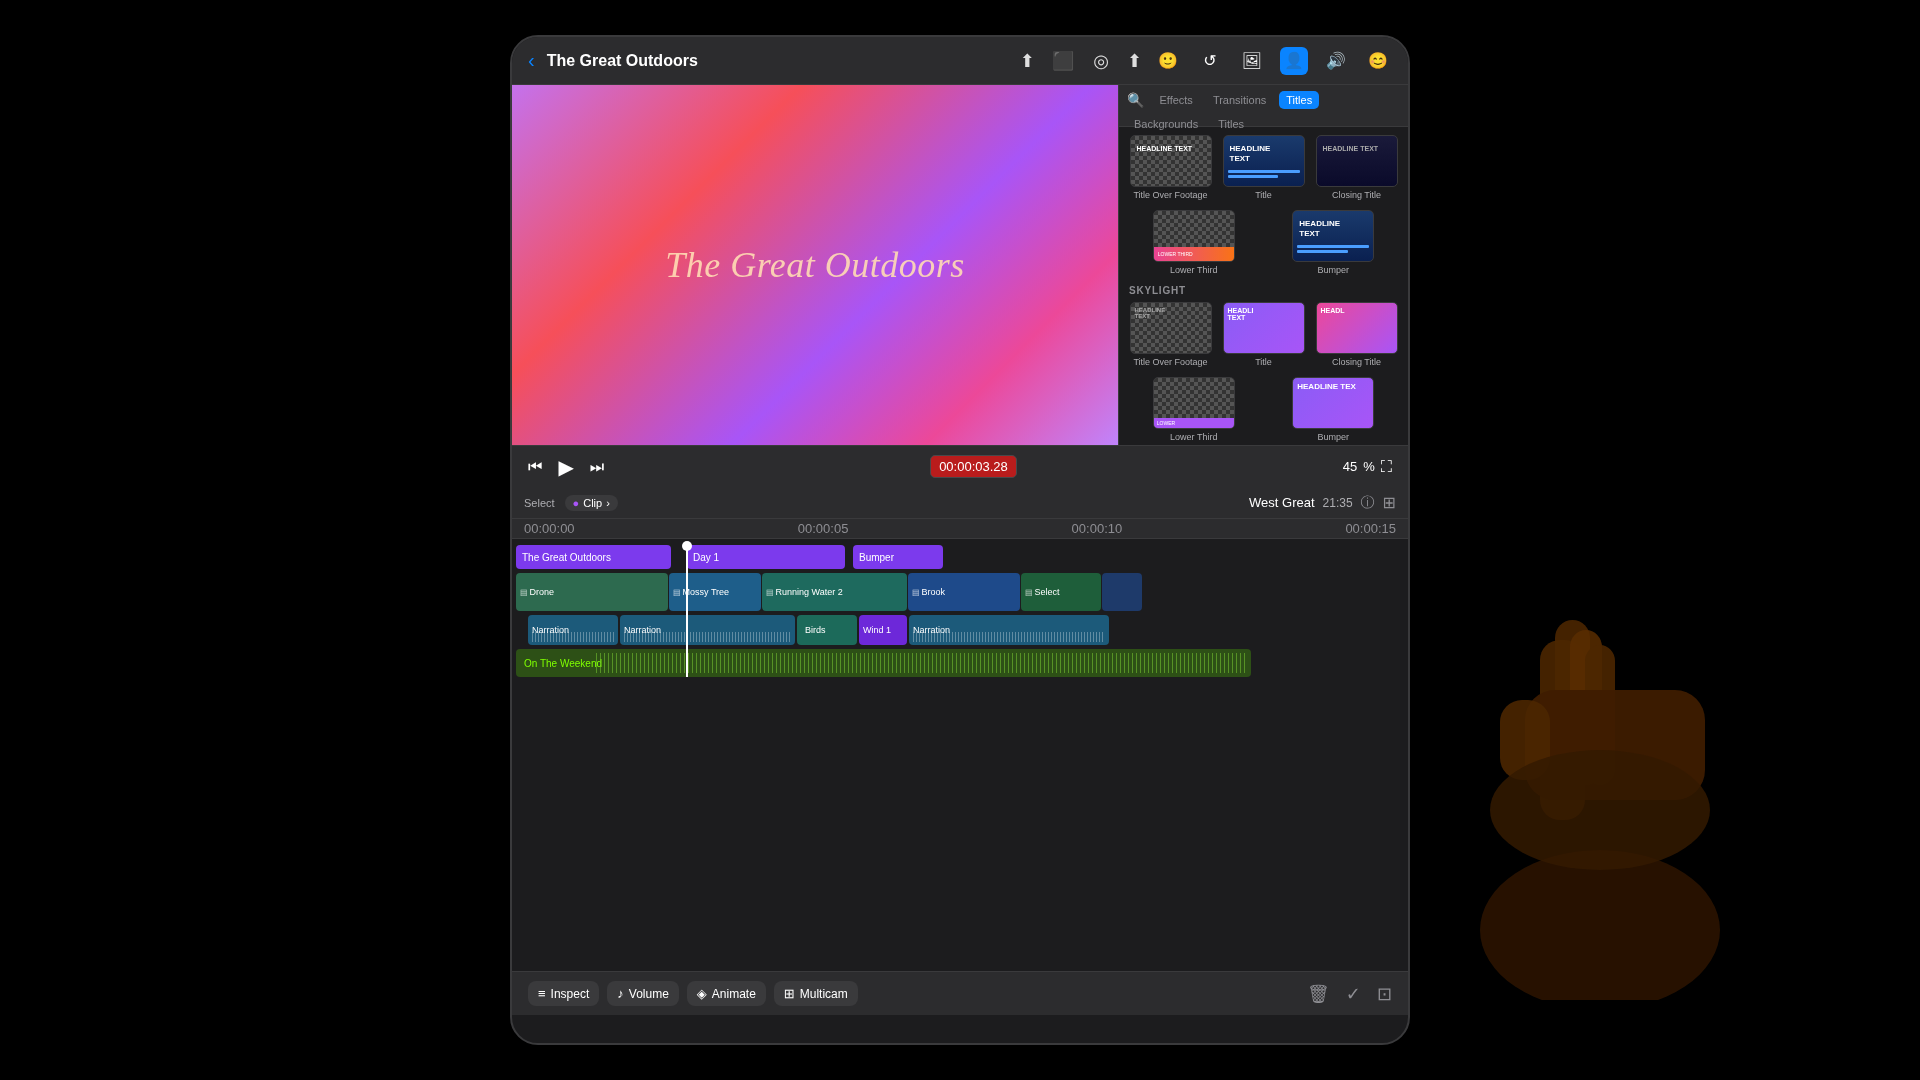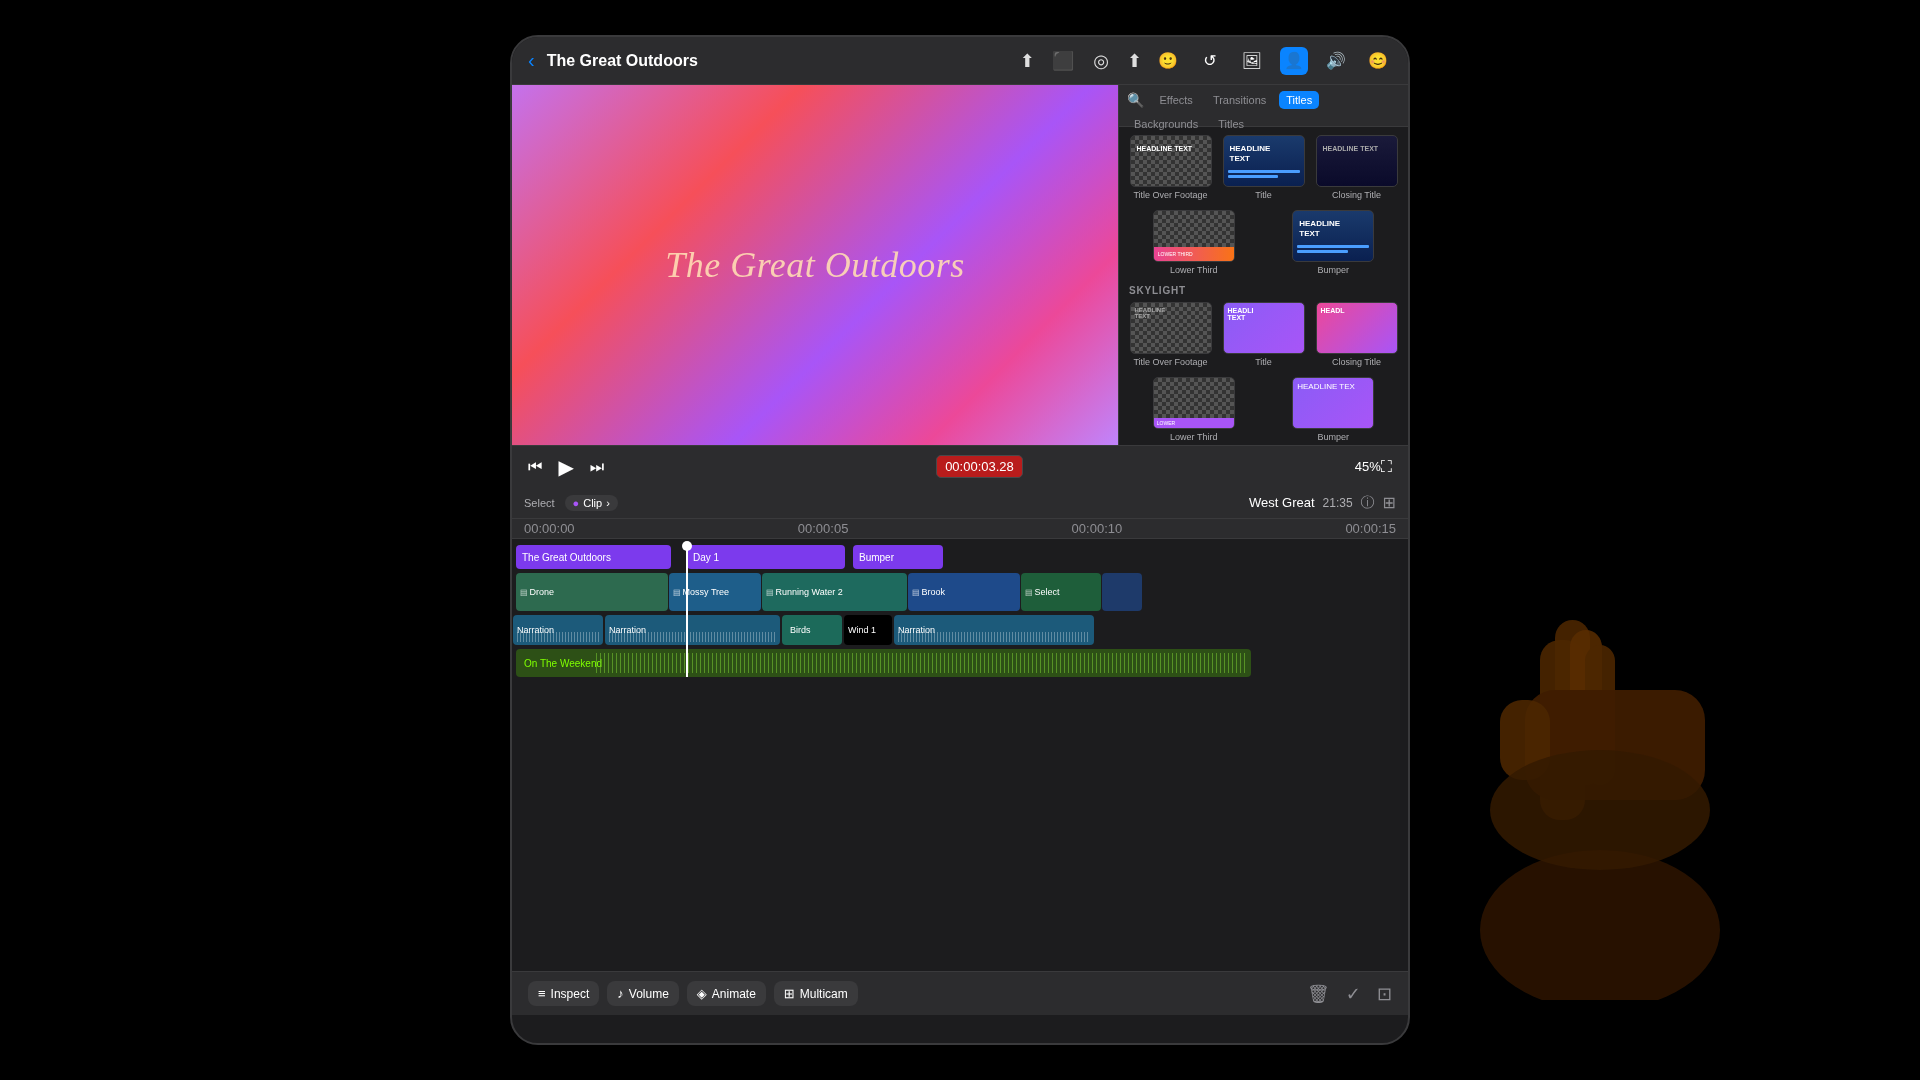--- a/index.html
+++ b/index.html
@@ -297,20 +297,21 @@
       border-radius: 5px;
       padding: 3px 8px;
       font-size: 13px;
       color: #fff;
       font-variant-numeric: tabular-nums;
     }
 
     .zoom-control {
       display: flex;
       align-items: center;
+      gap: 6px;
       font-size: 13px;
       color: #fff;
     }
 
     .timeline-section {
       flex: 1;
       background: #1c1c1e;
       display: flex;
       flex-direction: column;
       overflow: hidden;
@@ -468,21 +469,21 @@
       font-size: 9px;
       color: #fff;
       white-space: nowrap;
       overflow: hidden;
       background: #1c5a7a;
     }
 
     .ac-narration1 { background: #1c5a7a; width: 90px; }
     .ac-narration2 { background: #1c5a7a; width: 175px; }
     .ac-birds { background: #1c6a5a; width: 60px; padding-left: 8px; }
-    .ac-wind { background: #000000; width: 48px; }
+    .ac-wind { background: #6d28d9; width: 48px; }
     .ac-narration3 { background: #1c5a7a; width: 200px; }
 
     .audio-waveform {
       position: absolute;
       bottom: 3px;
       left: 4px;
       right: 4px;
       height: 10px;
       background: repeating-linear-gradient(
         to right,
@@ -759,21 +760,21 @@
             <div class="title-item">
               <div class="title-thumb checker">
                 <div class="thumb-purple-bar">
                   <span class="thumb-purple-bar-text">LOWER</span>
                 </div>
               </div>
               <span class="title-label">Lower Third</span>
             </div>
             <div class="title-item">
               <div class="title-thumb skylight-thumb-purple">
-                <div class="thumb-skylight-text" style="color:#fff;font-size:8px;font-weight:400;">HEADLINE TEX</div>
+                <div class="thumb-skylight-text" style="color:#fff;font-size:8px;font-weight:700;">HEADLINE TEX</div>
               </div>
               <span class="title-label">Bumper</span>
             </div>
           </div>
 
         </div>
       </div>
     </div>
 
     <div class="playback-controls">
@@ -854,21 +855,21 @@
               <span class="clip-icon">▤</span>
               <span>Brook</span>
             </div>
             <div class="video-clip vc-ferns">
               <span class="clip-icon">▤</span>
               <span>Select</span>
             </div>
             <div class="video-clip vc-extra"></div>
           </div>
 
-          <div class="track-audio" style="margin-left:1px;gap:2px;">
+          <div class="track-audio" style="margin-left:16px;gap:2px;">
             <div class="audio-clip ac-narration1" style="position:relative;">
               <span>Narration</span>
               <div class="audio-waveform"></div>
             </div>
             <div class="audio-clip ac-narration2" style="position:relative;">
               <span>Narration</span>
               <div class="audio-waveform"></div>
             </div>
             <div class="audio-clip ac-birds">
               <span>Birds</span>

